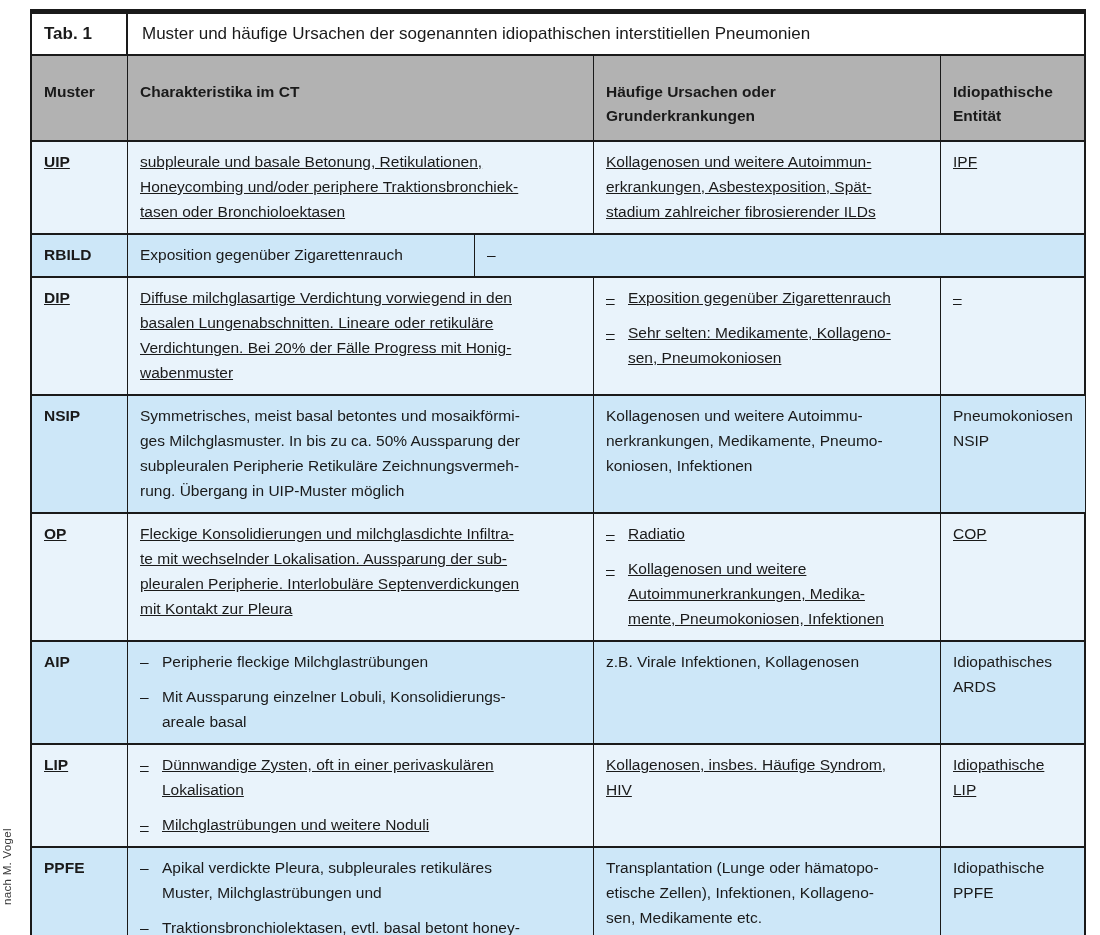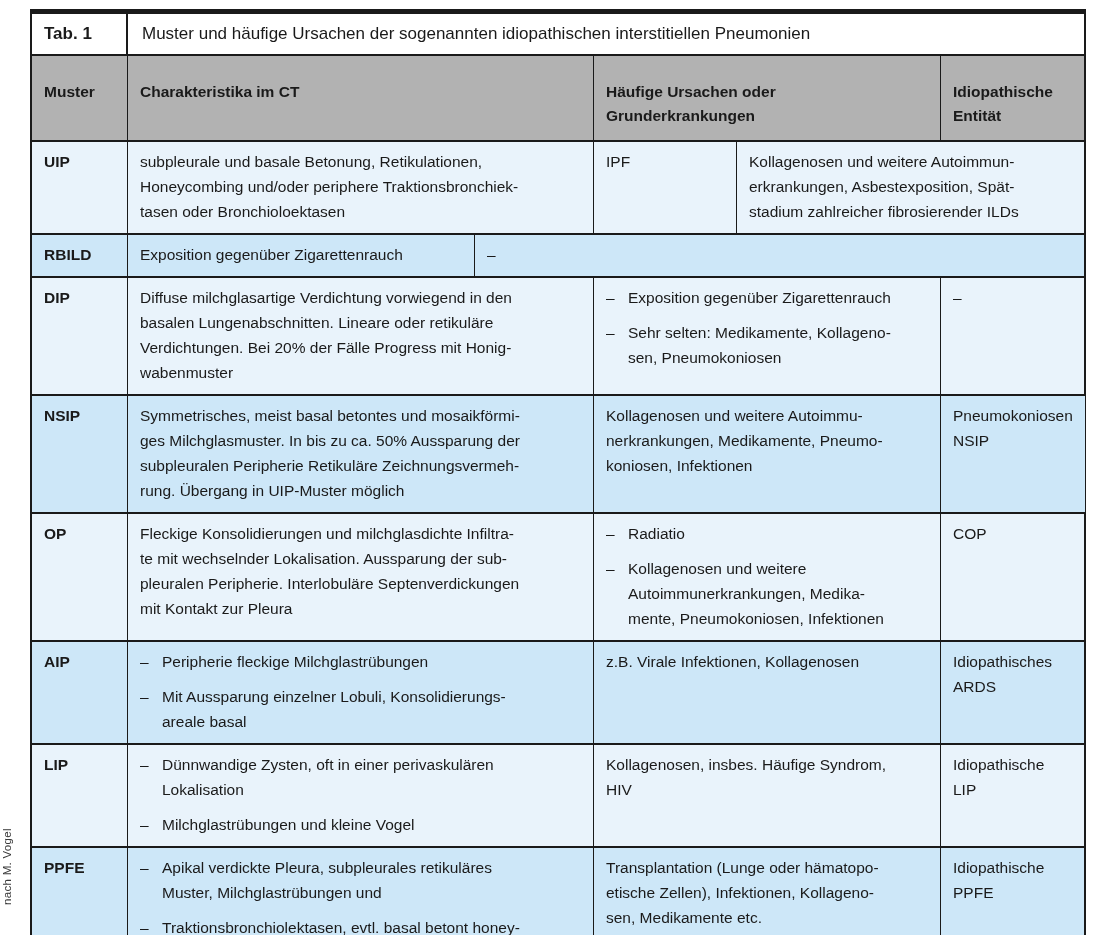--- a/index.html
+++ b/index.html
@@ -41,21 +41,21 @@
   }
   .head-row{display:flex;background:var(--c-header);border-bottom:2px solid var(--c-border);}
   .head-cell{
     font-weight:bold;font-size:15.5px;line-height:24px;
     padding:24px 12px 12px 12px;white-space:pre-line;
     border-right:1.5px solid var(--c-border);
   }
   .head-cell:last-child{border-right:none;}
   .row{display:flex;border-bottom:2px solid var(--c-border);}
   .row:last-child{border-bottom:none;}
-  .row.light .cell{background:var(--c-row-light);}
+  .row.light .cell{background:var(--c-row-light);text-decoration:underline;}
   .row.medium .cell{background:var(--c-row-medium);}
   .cell{
     font-size:15.5px;line-height:25px;
     padding:7px 12px 9px 12px;
     border-right:1.5px solid var(--c-border);
     white-space:pre-line;
   }
   .cell:last-child{border-right:none;}
   .col-muster{width:96px;flex:0 0 96px;font-weight:bold;white-space:nowrap;}
   .col-ct{width:466px;flex:0 0 466px;}
@@ -86,24 +86,24 @@
       <div class="head-cell col-ent">Idiopathische
 Entität</div>
     </div>
 
     <div id="rows">
         <div class="row light">
           <div class="cell col-muster">UIP</div>
           <div class="cell col-ct">subpleurale und basale Betonung, Retikulationen,
 Honeycombing und/oder periphere Traktionsbronchiek-
 tasen oder Bronchioloektasen</div>
-          <div class="cell col-ent">IPF</div>
           <div class="cell col-urs">Kollagenosen und weitere Autoimmun-
 erkrankungen, Asbestexposition, Spät-
 stadium zahlreicher fibrosierender ILDs</div>
+          <div class="cell col-ent">IPF</div>
         </div>
         <div class="row medium">
           <div class="cell col-muster">RBILD</div>
           <div class="cell col-urs">Exposition gegenüber Zigarettenrauch</div>
           <div class="cell col-ent">–</div>
         </div>
         <div class="row light">
           <div class="cell col-muster">DIP</div>
           <div class="cell col-ct">Diffuse milchglasartige Verdichtung vorwiegend in den
 basalen Lungenabschnitten. Lineare oder retikuläre
@@ -163,21 +163,21 @@
 ARDS</div>
         </div>
         <div class="row light">
           <div class="cell col-muster">LIP</div>
           <div class="cell col-ct"><div class="bullet">
               <span class="dash">–</span>
               <span class="btxt">Dünnwandige Zysten, oft in einer perivaskulären
 Lokalisation</span>
             </div><div class="bullet">
               <span class="dash">–</span>
-              <span class="btxt">Milchglastrübungen und kleine Vogel</span>
+              <span class="btxt">Milchglastrübungen und weitere Noduli</span>
             </div></div>
           <div class="cell col-urs">Kollagenosen, insbes. Häufige Syndrom,
 HIV</div>
           <div class="cell col-ent">Idiopathische
 LIP</div>
         </div>
         <div class="row medium">
           <div class="cell col-muster">PPFE</div>
           <div class="cell col-ct"><div class="bullet">
               <span class="dash">–</span>

